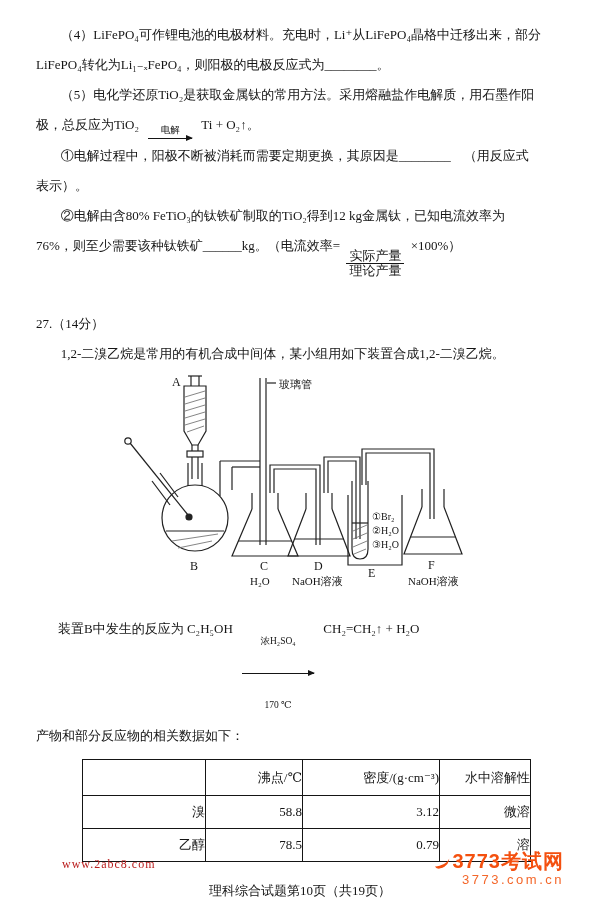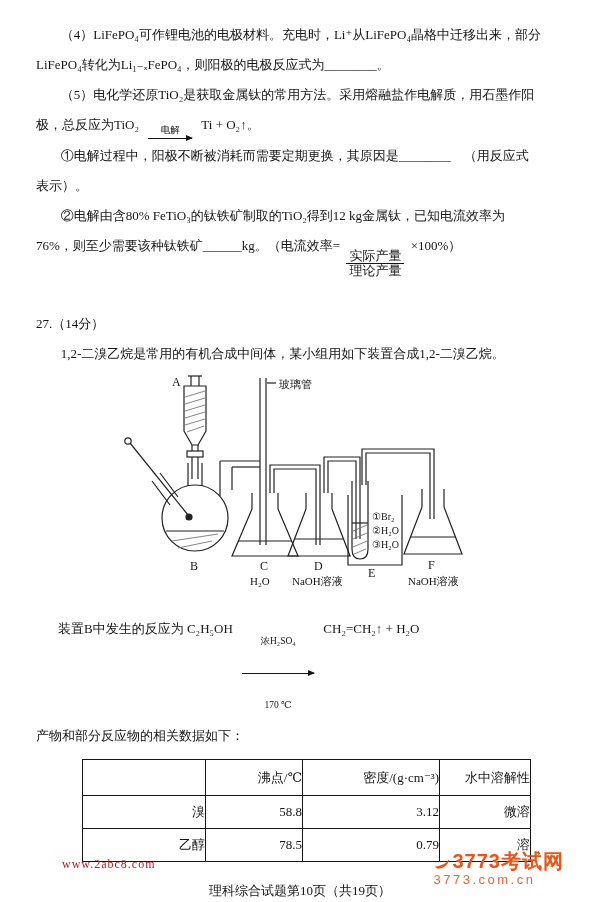--- a/index.html
+++ b/index.html
@@ -26,21 +26,21 @@
   svg text{font-family:"Liberation Serif","DejaVu Serif",serif;fill:#151515;}
   .eq-line{margin-top:8px;padding-left:22px;}
   .tbl-intro{margin-top:10px;}
   table.data{border-collapse:collapse;margin:8px 0 0 46px;}
   table.data th,table.data td{border:1.5px solid #151515;text-align:right;font-size:13px;font-weight:normal;padding:0;}
   table.data th{height:35px;}
   table.data td{height:32px;}
   .c1{width:122px;}.c2{width:96px;}.c3{width:136px;}.c4{width:90px;}
   .wm-left{position:absolute;left:62px;bottom:30px;color:#b91c1c;font-size:12px;letter-spacing:1px;margin-top:14px;}
   .page-label{position:absolute;bottom:2px;left:0;width:100%;text-align:center;font-size:13px;}
-  .site{position:absolute;right:36px;bottom:14px;text-align:left;
+  .site{position:absolute;right:36px;bottom:14px;text-align:right;
     font-family:"Liberation Sans","DejaVu Sans",sans-serif;}
   .site .name{font-size:20px;font-weight:bold;color:#f4500f;letter-spacing:1px;line-height:22px;}
   .site .url{font-size:13px;color:#f4672a;letter-spacing:2.5px;line-height:16px;}
   .swoosh{display:inline-block;width:16px;height:10px;border-bottom:3px solid #f4500f;
     border-radius:0 0 100% 40%;transform:rotate(-14deg);margin-right:3px;}
 </style>
 </head>
 <body>
 
 <div class="page">

